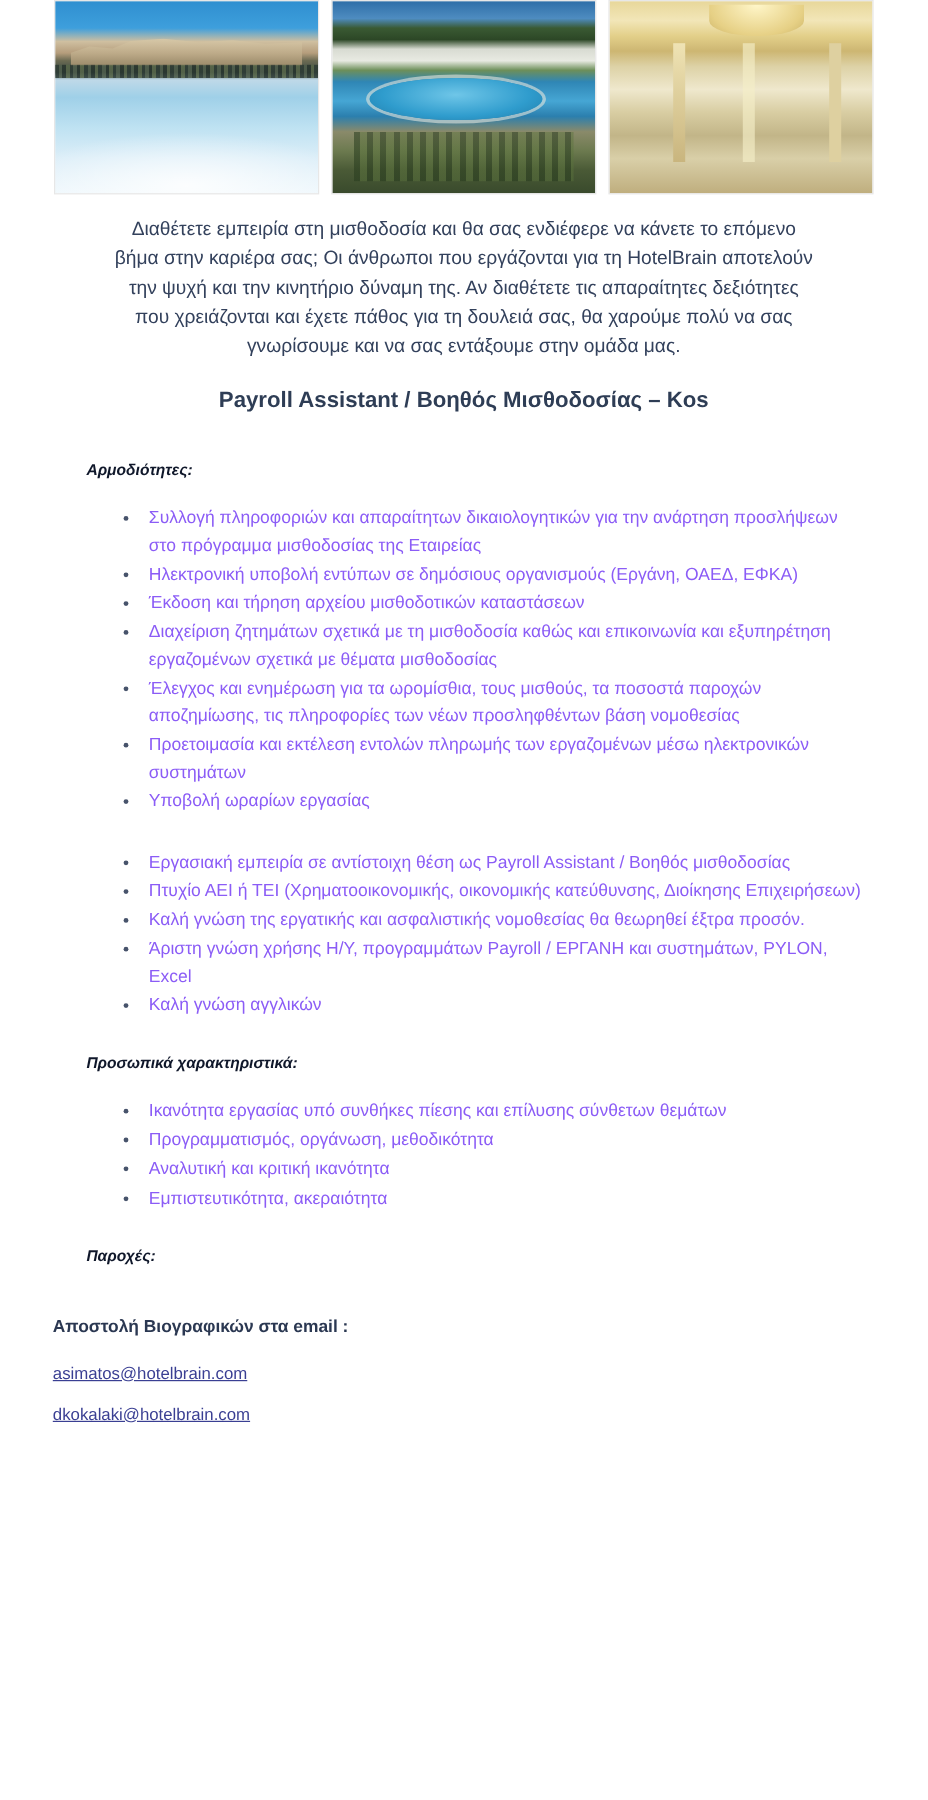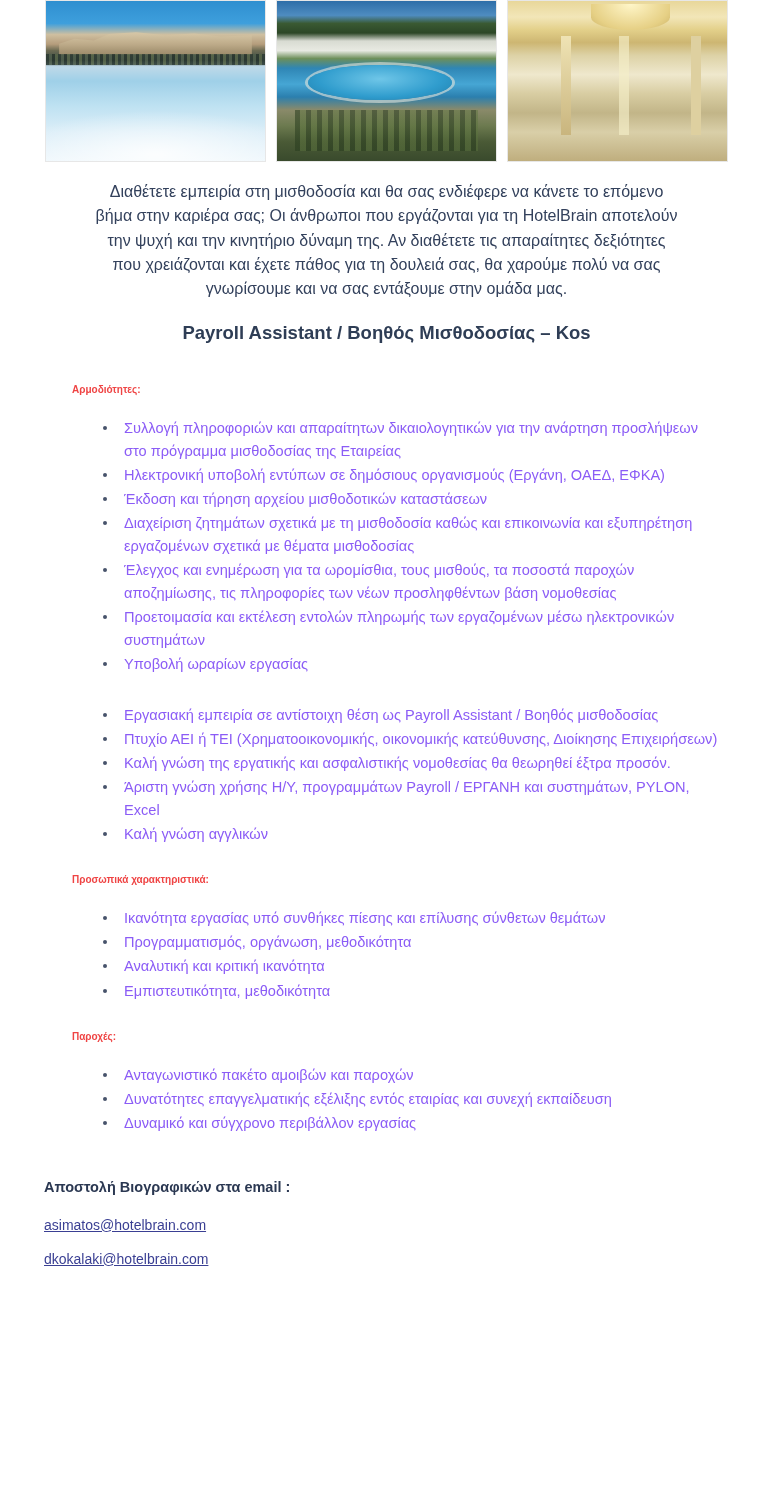--- a/index.html
+++ b/index.html
@@ -135,24 +135,25 @@
     font-weight: bold;
     color: #2e3d55;
     margin: 0 0 40px 0;
   }
 
   
   .content { padding: 0 40px 0 72px; }
 
   .section { margin-bottom: 0; }
   .section-heading {
-    font-size: 10px;
-    font-weight: bold;
-    color: #ef4444;
+    font-size: 13px;
+    font-weight: bold;
+    color: #0f172a;
     margin: 0 0 22px 0;
+    font-style: italic;
   }
   .section + .section .section-heading { margin-top: 0; }
 
   ul.bullets {
     list-style: none;
     margin: 0 0 28px 0;
     padding: 0;
   }
   ul.bullets li {
     position: relative;
@@ -263,38 +264,27 @@
         <li>
             <span class="wrap">Ικανότητα εργασίας υπό συνθήκες πίεσης και επίλυσης σύνθετων θεμάτων</span>
           </li>
         <li>
             <span class="wrap"> Προγραμματισμός, οργάνωση, μεθοδικότητα</span>
           </li>
         <li>
             <span class="wrap">Αναλυτική και κριτική ικανότητα</span>
           </li>
         <li>
-            <span class="wrap">Εμπιστευτικότητα, μεθοδικότητα</span>
+            <span class="wrap">Εμπιστευτικότητα, ακεραιότητα</span>
           </li>
       </ul>
     </div>
 
     <div class="section">
       <h3 class="section-heading">Παροχές:</h3>
-      <ul class="bullets">
-        <li>
-            <span class="wrap">Ανταγωνιστικό πακέτο αμοιβών και παροχών</span>
-          </li>
-        <li>
-            <span class="wrap">Δυνατότητες επαγγελματικής εξέλιξης εντός εταιρίας και συνεχή εκπαίδευση</span>
-          </li>
-        <li>
-            <span class="wrap">Δυναμικό και σύγχρονο περιβάλλον εργασίας</span>
-          </li>
-      </ul>
     </div>
 
   </div>
 
   <div class="footer">
     <h3 class="footer-heading">Αποστολή Βιογραφικών στα email :</h3>
     <a class="email-link" href="#">asimatos@hotelbrain.com</a>
     <a class="email-link" href="#">dkokalaki@hotelbrain.com</a>
   </div>
 

